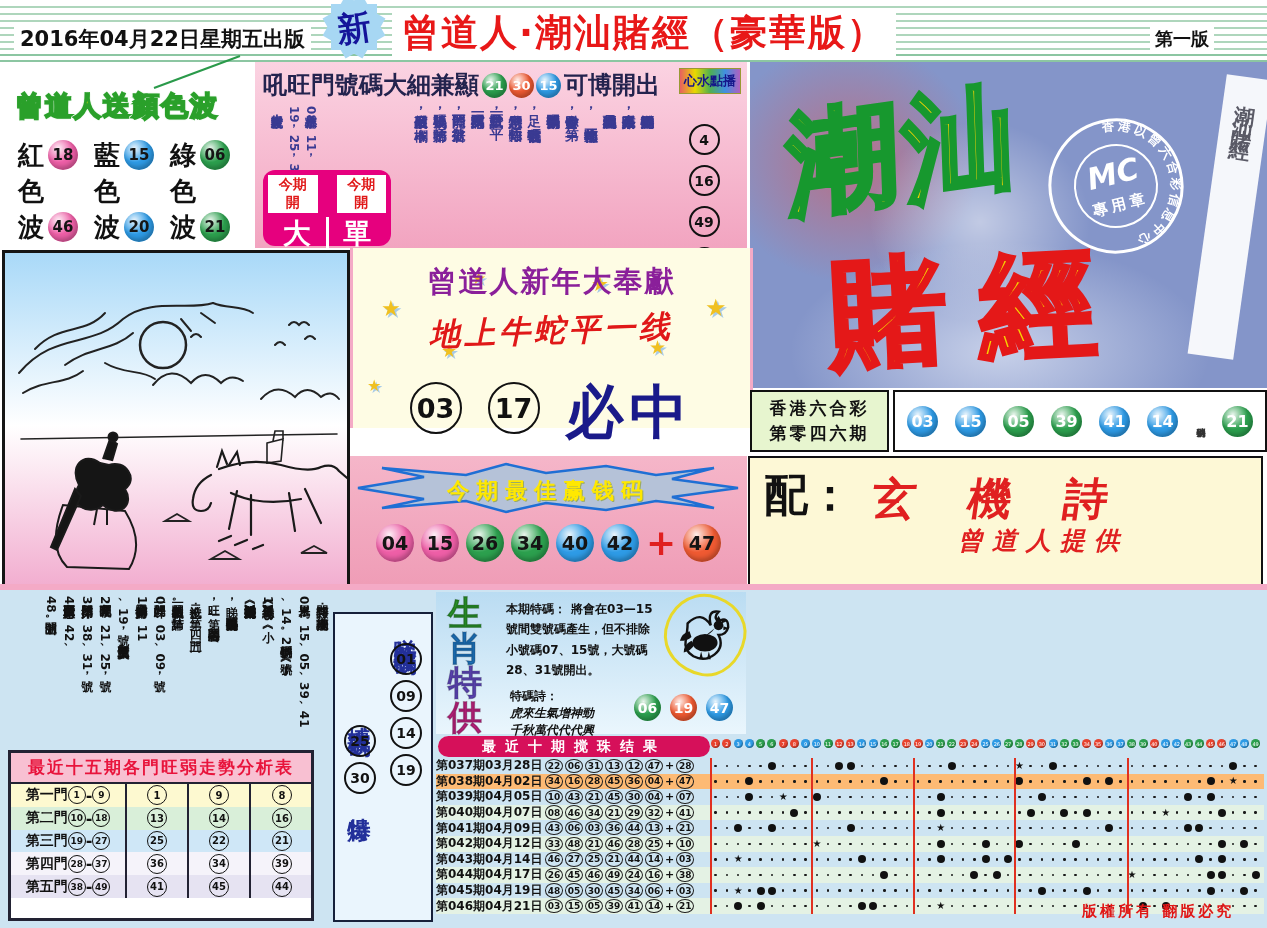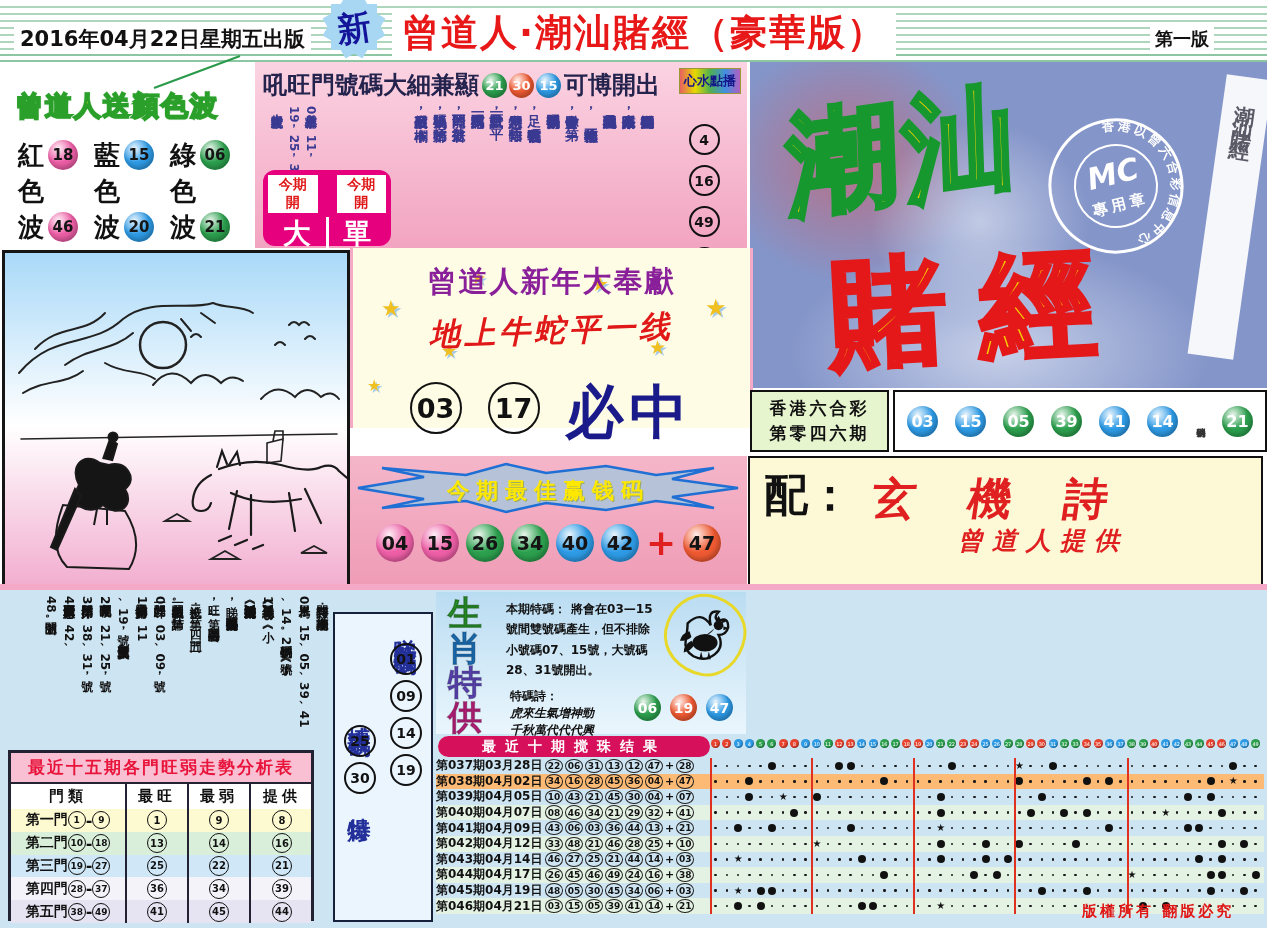--- a/index.html
+++ b/index.html
@@ -410,26 +410,20 @@
       <div class="cm-col">、19號，至于第三門號反</div>
       <div class="cm-col">彈開旺吼24、21、25號，</div>
       <div class="cm-col">第四門捧33、38、31號，</div>
       <div class="cm-col">至于第五門留意44、42、</div>
       <div class="cm-col">48號開出。</div>
     </div>
 
   <div class="abs analysis" style="left:8px;top:750px;width:306px;height:171px;box-sizing:border-box;">
     <div class="an-title">最近十五期各門旺弱走勢分析表</div>
     <div id="analysis-body">
-        <div class="an-row" style="height: 25px;">
-          <div class="an-cell an-head">門類</div>
-          <div class="an-cell an-head">最旺</div>
-          <div class="an-cell an-head">最弱</div>
-          <div class="an-cell an-head">提供</div>
-        </div>
         <div class="an-row" style="height: 22.8px; background: rgb(253, 249, 208);">
           <div class="an-cell">
             <span class="gate-name">第一門</span>
             <span class="mini-circ" style="height: 16px; width: 16px; font-size: 9px;">1</span>
             <span style="font-weight: 900;">-</span>
             <span class="mini-circ" style="height: 16px; width: 16px; font-size: 9px;">9</span>
           </div>
           <div class="an-cell">
             <span class="mini-circ">1</span>
           </div>

